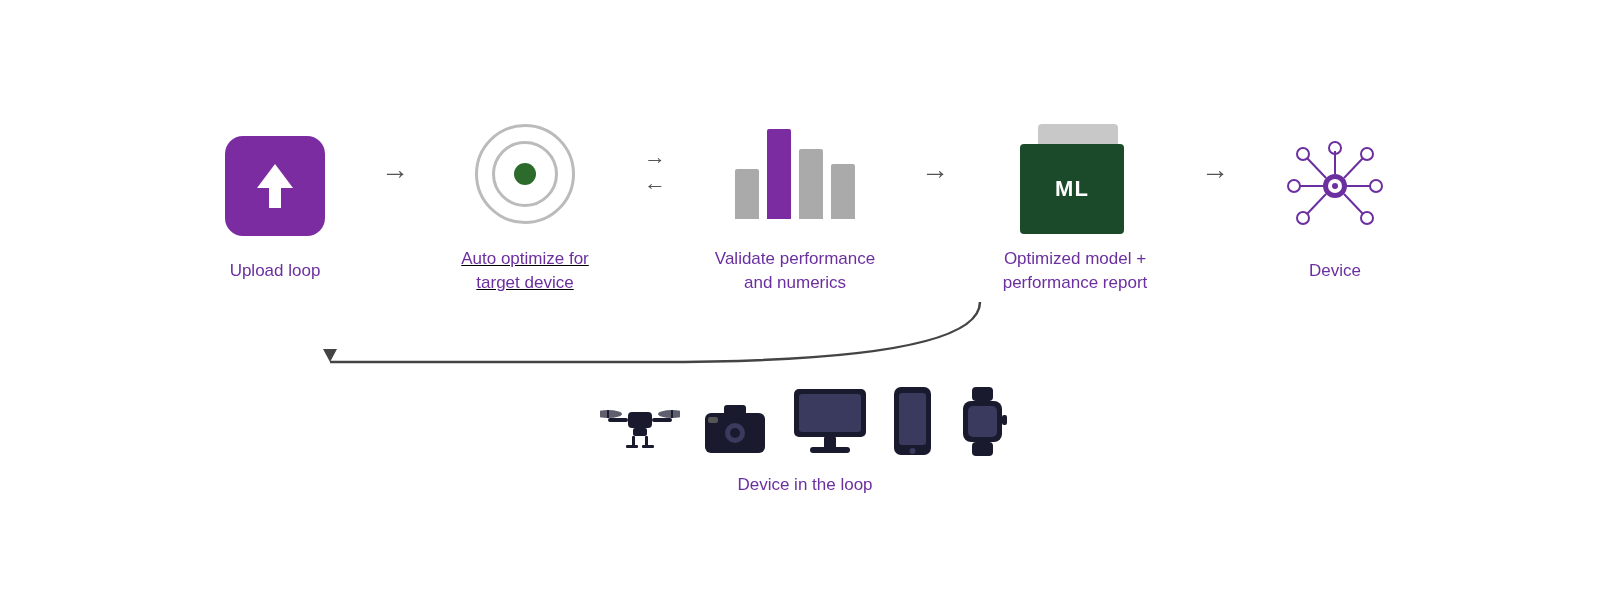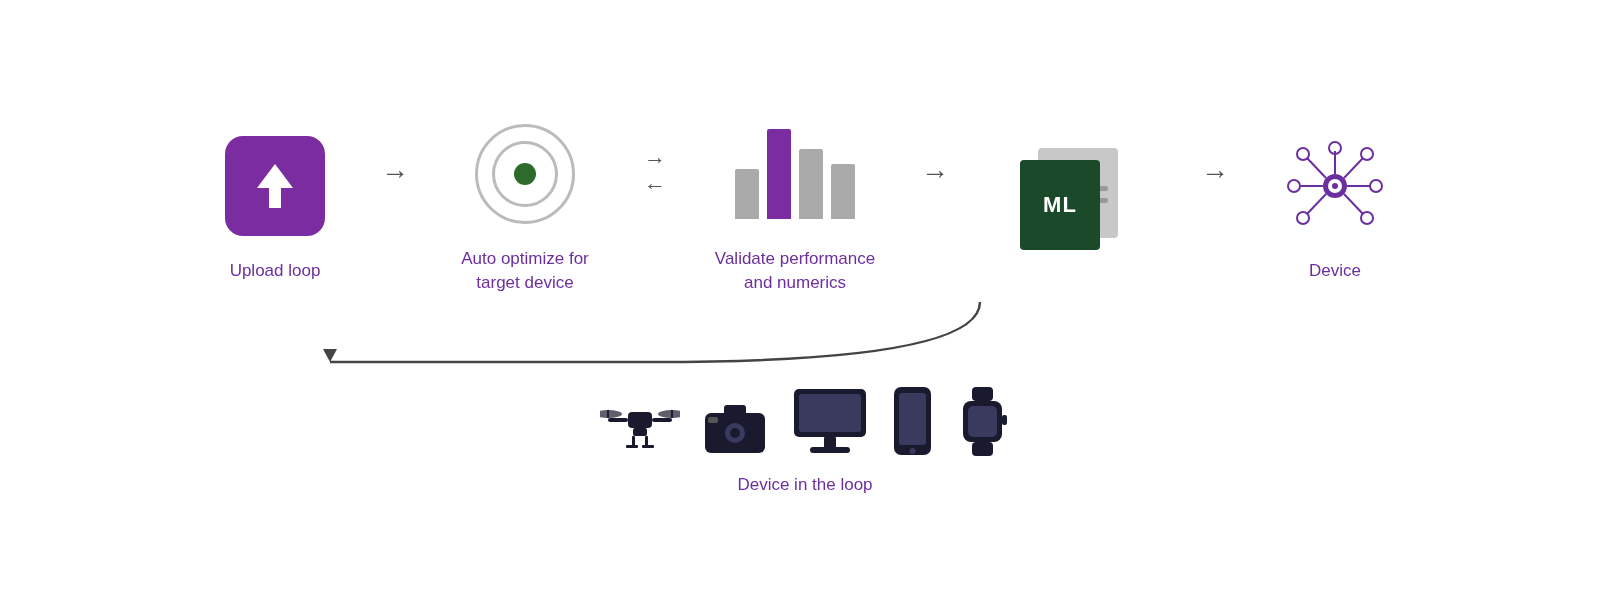--- a/index.html
+++ b/index.html
@@ -153,23 +153,23 @@
       top: 0;
       left: 18px;
       width: 80px;
       height: 90px;
       background: #c8c8c8;
       border-radius: 4px;
     }
 
     .ml-doc-front {
       position: absolute;
-      top: 12px;
+      top: 20px;
       left: 0;
-      width: 80px;
+      width: 104px;
       height: 90px;
       background: #1a4a2a;
       border-radius: 4px;
       display: flex;
       flex-direction: column;
       align-items: center;
       justify-content: center;
     }
 
     .ml-text {
@@ -224,21 +224,21 @@
           </svg>
         </div>
       </div>
       <div class="step-label">Upload loop</div>
     </div>
 
     <div class="arrow">
       <span class="arrow-single">→</span>
     </div>
 
-    <div class="step" style="width:180px;">
+    <div class="step" style="width:180px;text-decoration:underline;">
       <div class="step-icon">
         <div class="target-icon">
           <div class="target-ring-2">
             <div class="target-center"></div>
           </div>
         </div>
       </div>
       <div class="step-label">Auto optimize for<br>target device</div>
     </div>
 
@@ -276,20 +276,21 @@
               <div style="height:5px;background:#999;border-radius:2px;"></div>
               <div style="height:5px;background:#999;border-radius:2px;width:60%;"></div>
             </div>
           </div>
 
           <div class="ml-doc-front">
             <span class="ml-text">ML</span>
           </div>
         </div>
       </div>
+      <div class="step-label">Optimized model +<br>performance report</div>
     </div>
 
     <div class="arrow">
       <span class="arrow-single">→</span>
     </div>
 
     <div class="step">
       <div class="step-icon">
 
         <svg width="100" height="100" viewBox="0 0 100 100">

